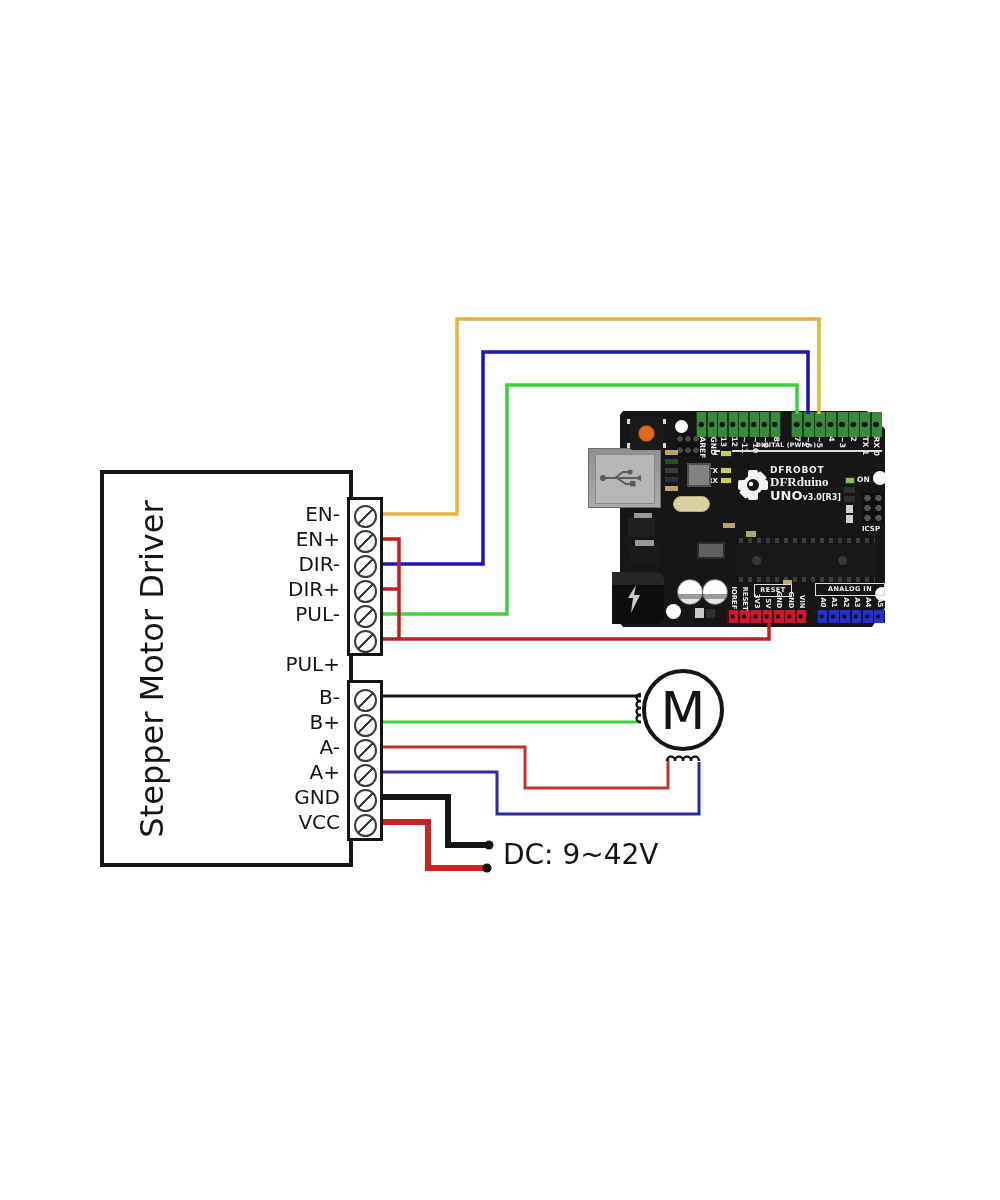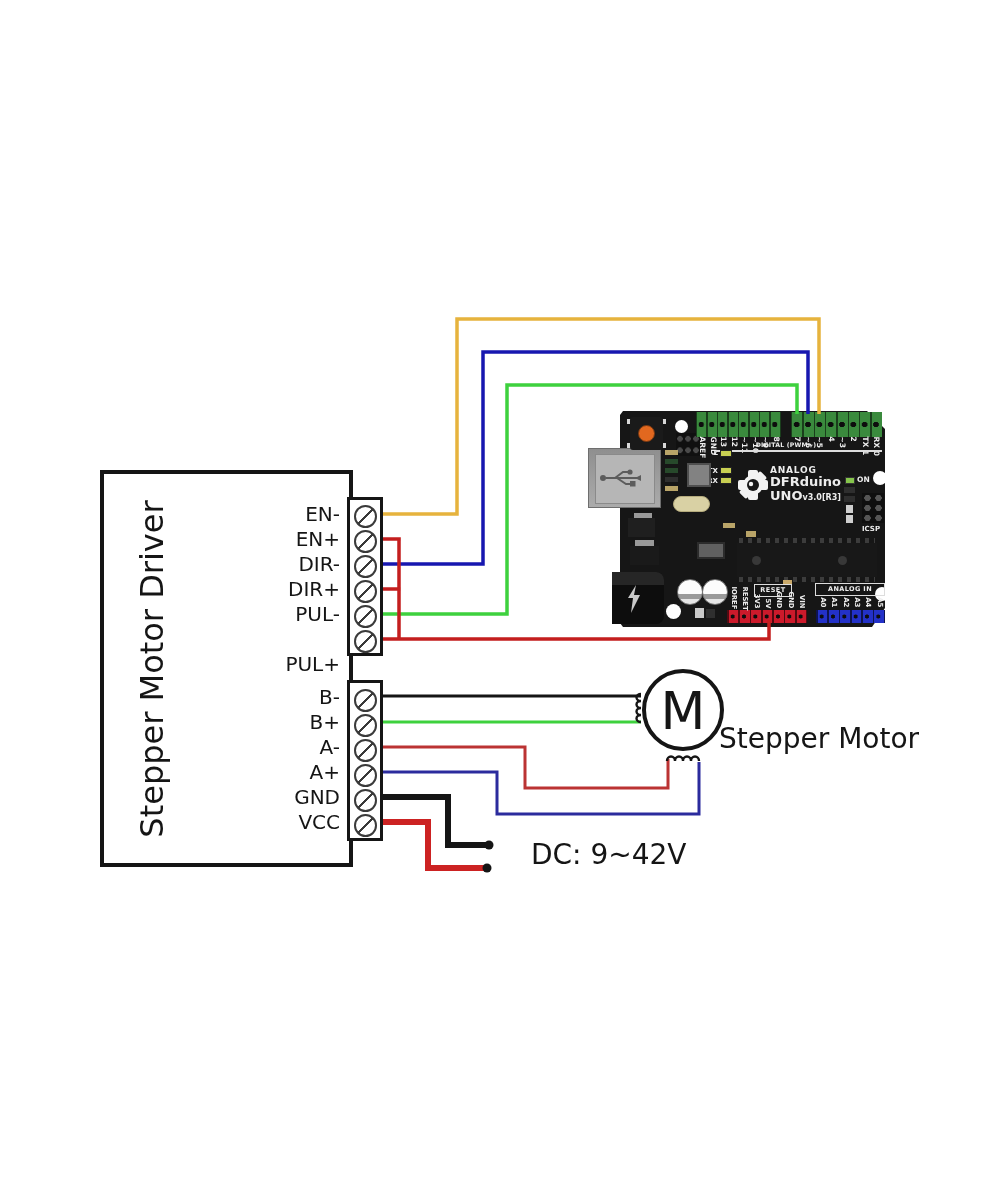--- a/index.html
+++ b/index.html
@@ -19,21 +19,21 @@
          background-image:linear-gradient(to bottom right,transparent calc(50% - 1.2px),
             #3a3a3a calc(50% - 1.2px) calc(50% + 1.2px),transparent calc(50% + 1.2px));}
   .tlabel{position:absolute;left:238px;width:102px;height:24px;line-height:24px;text-align:right;
           font-size:20px;z-index:2;}
 
   
   .motor-circle{position:absolute;left:642px;top:669px;width:82px;height:82px;border:4.5px solid #151515;
                 border-radius:50%;box-sizing:border-box;background:#fff;z-index:2;
                 text-align:center;line-height:76px;font-size:52px;}
   .motor-label{position:absolute;left:719px;top:723px;font-size:28px;line-height:32px;z-index:2;white-space:nowrap;}
-  .dc-label{position:absolute;left:503px;top:840px;font-size:28px;line-height:30px;z-index:2;white-space:nowrap;margin-left:28px;}
+  .dc-label{position:absolute;left:503px;top:840px;font-size:28px;line-height:30px;z-index:2;white-space:nowrap;}
 
   
   .arduino{position:absolute;left:586px;top:403px;width:310px;height:232px;z-index:3;}
   .board{position:absolute;left:0;top:0;width:300px;height:226px;background:#161616;
          clip-path:polygon(34px 12px,37px 8px,281px 8px,299px 26px,299px 205px,286px 224px,37px 224px,34px 220px);}
   .usb{position:absolute;left:2px;top:45px;width:73px;height:60px;background:linear-gradient(#8f8f8f,#ababab);
        border:1px solid #6e6e6e;box-sizing:border-box;}
   .usb-inner{position:absolute;left:6px;top:5px;width:58px;height:48px;background:#b6b6b6;border:1px solid #8a8a8a;}
   .hole{position:absolute;border-radius:50%;background:#fff;}
   .hdr-green{position:absolute;top:9px;height:25px;background-color:#3a8a3d;
@@ -92,21 +92,20 @@
     <div class="screw" style="top:131px;"></div>
   </div>
   <div class="tlabel" style="top:685px;">B-</div>
   <div class="tlabel" style="top:710px;">B+</div>
   <div class="tlabel" style="top:735px;">A-</div>
   <div class="tlabel" style="top:760px;">A+</div>
   <div class="tlabel" style="top:785px;">GND</div>
   <div class="tlabel" style="top:810px;">VCC</div>
 
   <div class="motor-circle">M</div>
-  <div class="motor-label">Stepper Motor</div>
   <div class="dc-label">DC: 9~42V</div>
 
   <div class="arduino">
     <div class="board"></div>
 
     <div class="usb">
       <div class="usb-inner"></div>
       <svg class="abs" style="left:10px;top:16px;" width="44" height="26" viewBox="0 0 44 26">
         <circle cx="4" cy="13" r="3" fill="#5c5c5c"></circle>
         <path d="M7 13 H38 M16 13 L24 7 H29 M18 13 L27 19 H31" stroke="#5c5c5c" stroke-width="2" fill="none"></path>
@@ -160,22 +159,22 @@
     <svg class="abs" style="left:149px;top:64px;" width="36" height="36" viewBox="0 0 36 36">
       <g fill="#f2f2f2">
         <rect x="13" y="3" width="10" height="30" rx="2"></rect>
         <rect x="3" y="13" width="30" height="10" rx="2"></rect>
         <rect x="13" y="3" width="10" height="30" rx="2" transform="rotate(45 18 18)"></rect>
         <circle cx="18" cy="18" r="10"></circle>
       </g>
       <circle cx="18" cy="18" r="6" fill="#161616"></circle>
       <circle cx="16" cy="17" r="2.2" fill="#f2f2f2"></circle>
     </svg>
-    <div class="silk" style="left:184px;top:62px;font-size:9px;letter-spacing:.8px;">ANALOG</div>
-    <div class="silk" style="left:184px;top:71px;font-size:13px;">DFRduino</div>
+    <div class="silk" style="left:184px;top:62px;font-size:9px;letter-spacing:.8px;">DFROBOT</div>
+    <div class="silk" style="left:184px;top:71px;font-size:13px;font-family:Liberation Serif, serif;">DFRduino</div>
     <div class="silk" style="left:184px;top:85px;font-size:13px;"><span>UNO</span><span style="font-size:8px;">v3.0[R3]</span></div>
 
     <div class="smd" style="left:259px;top:74px;width:10px;height:7px;background:#86c54c;border:1px solid #333;box-sizing:border-box;"></div>
     <div class="silk" style="left:271px;top:72px;font-size:7.5px;">ON</div>
     <div class="smd" style="left:258px;top:84px;width:11px;height:6px;background:#2e2e2e;"></div>
     <div class="smd" style="left:258px;top:93px;width:11px;height:6px;background:#2e2e2e;"></div>
     <div class="smd" style="left:260px;top:102px;width:7px;height:8px;background:#cfcfcf;"></div>
     <div class="smd" style="left:260px;top:112px;width:7px;height:8px;background:#cfcfcf;"></div>
     <div class="hole" style="left:287px;top:68px;width:14px;height:14px;"></div>
     <div class="smd" style="left:276px;top:90px;width:22px;height:30px;background:#0f0f0f;

